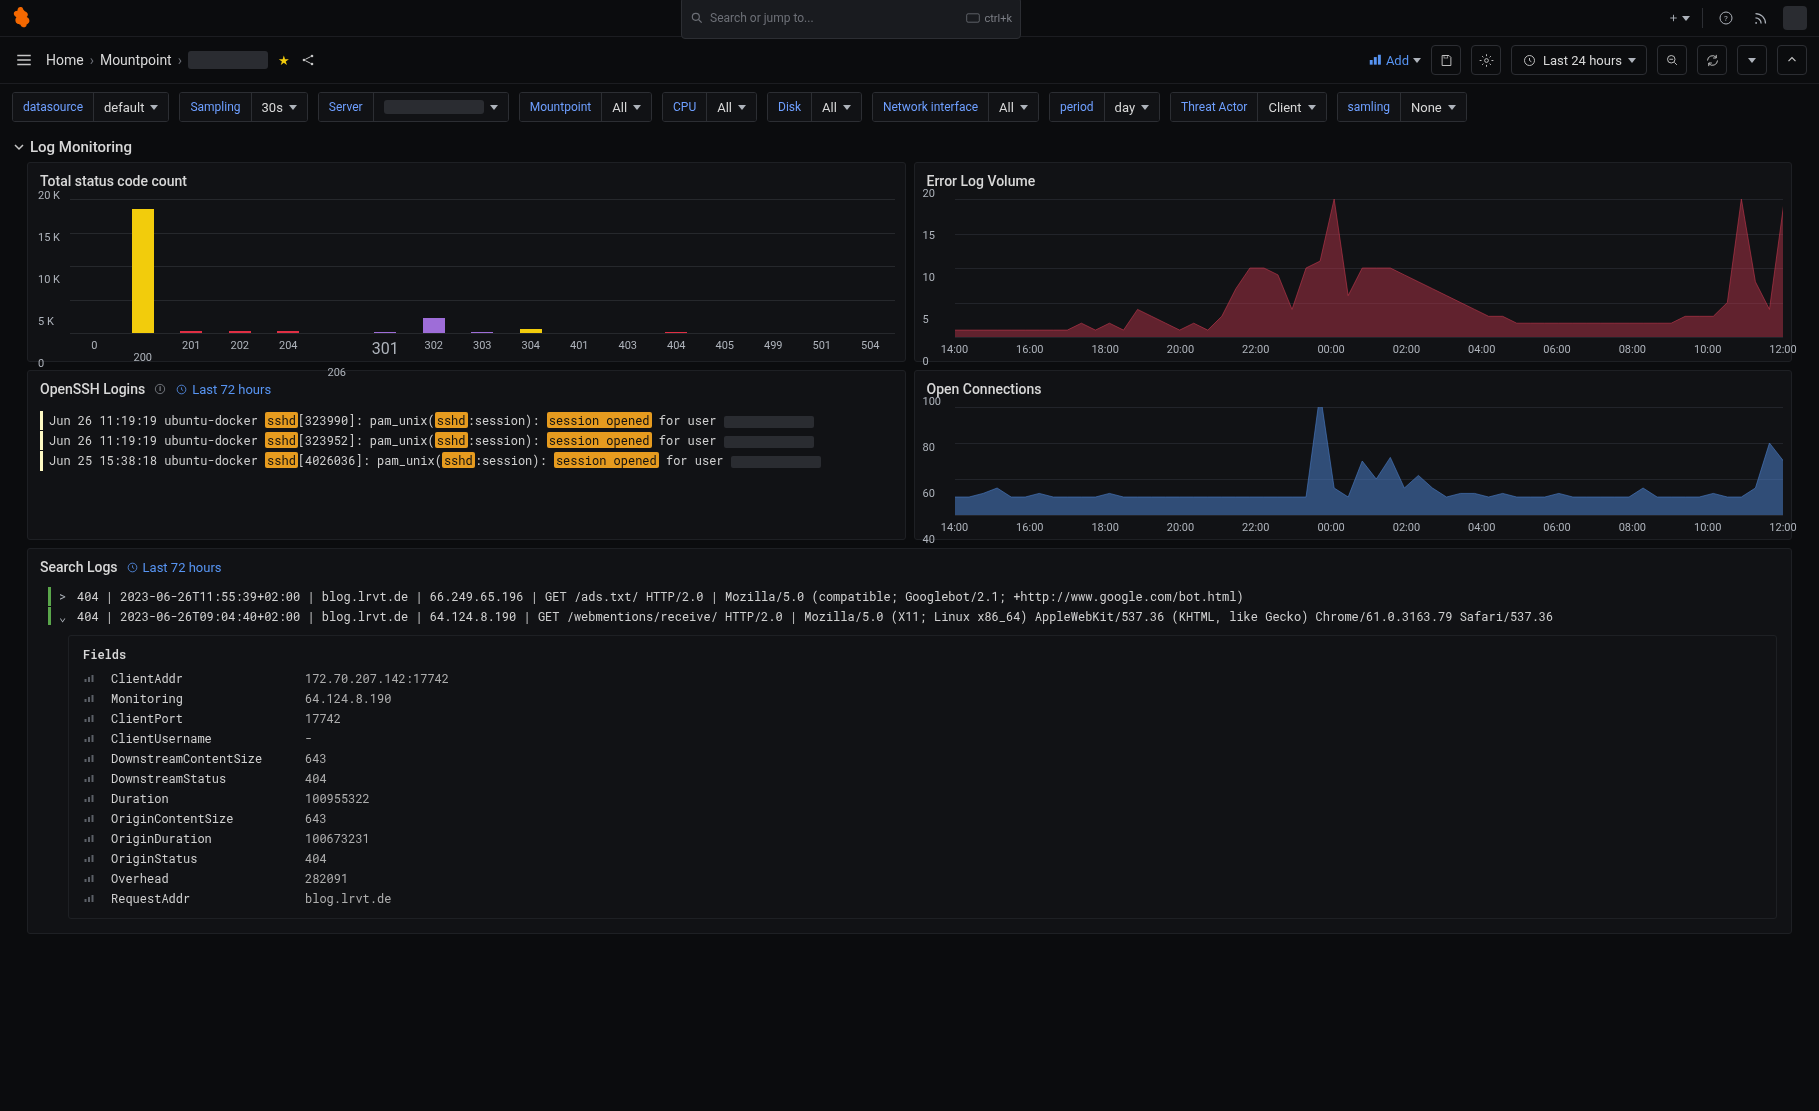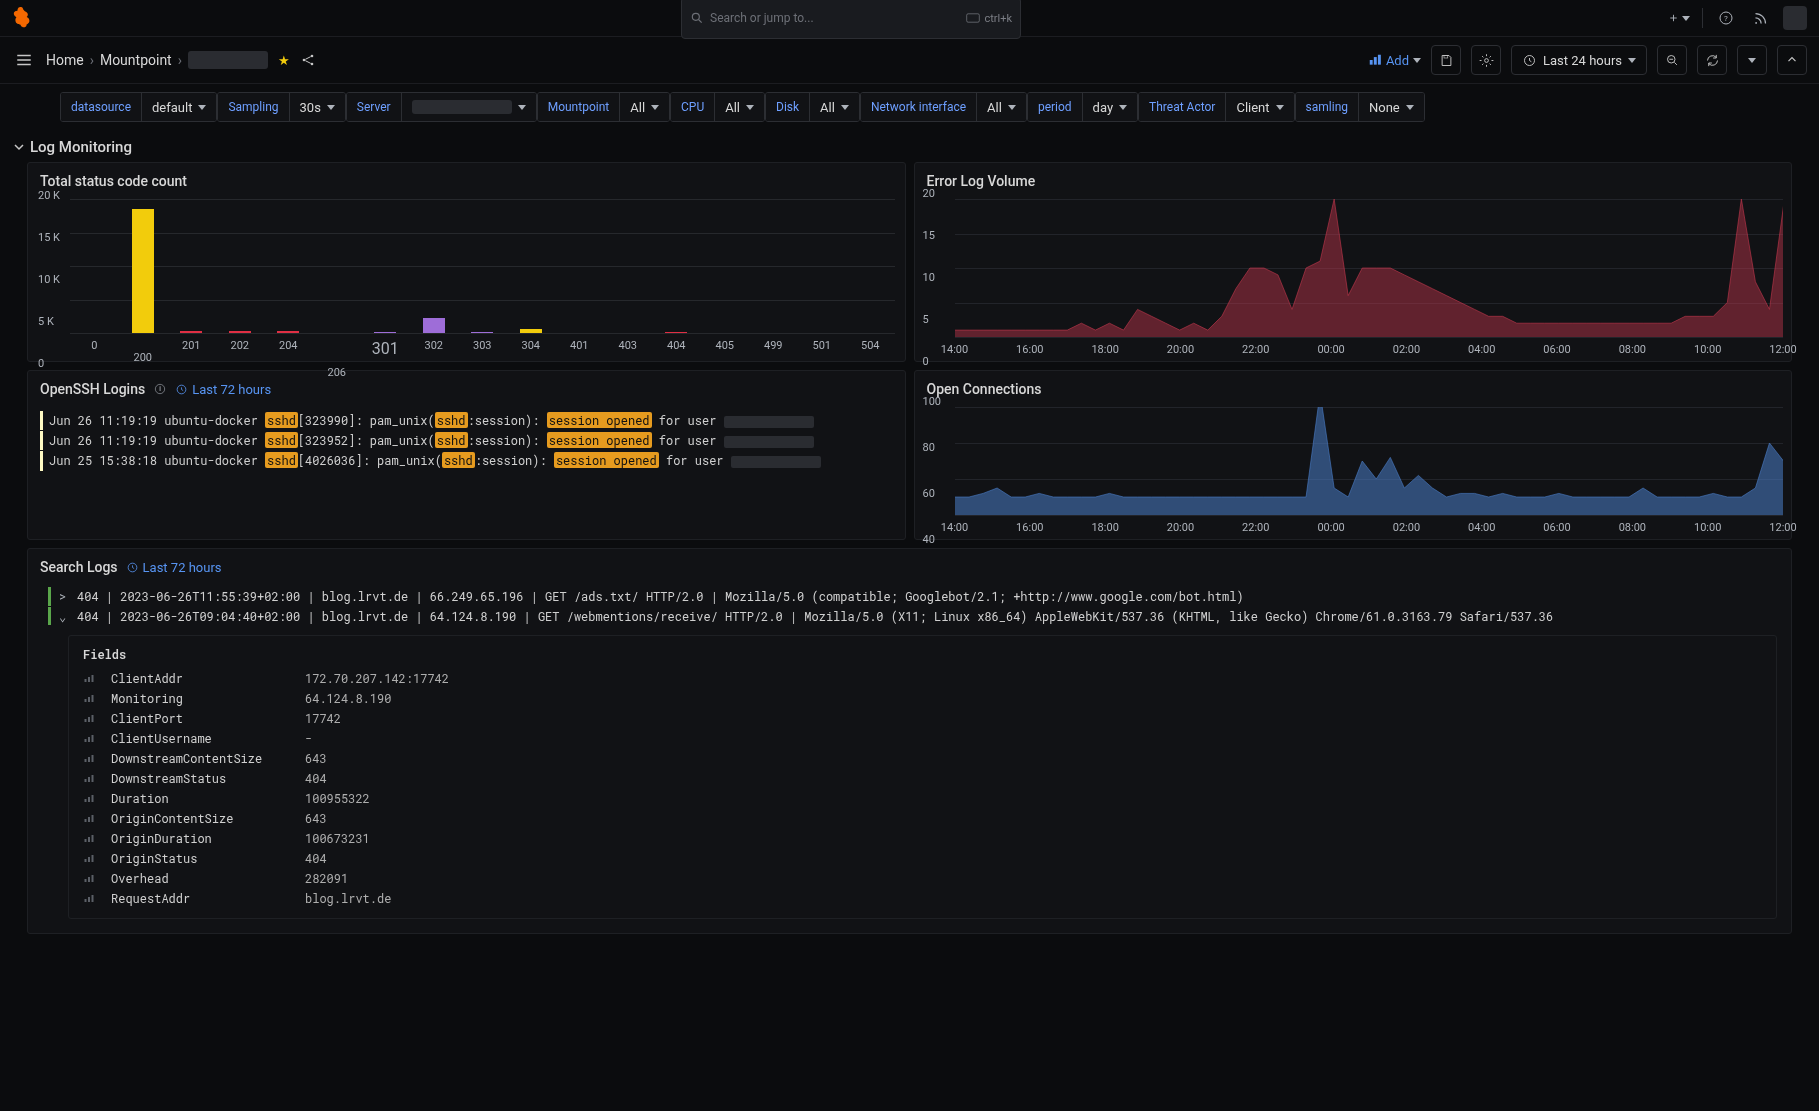--- a/index.html
+++ b/index.html
@@ -18,21 +18,21 @@
   .breadcrumb { display: flex; align-items: center; gap: 6px; font-size: 14px; color: #d8d8d8; }
   .breadcrumb a { color: #d8d8d8; text-decoration: none; cursor:pointer; }
   .bc-sep { color: #6c6f76; }
   .bc-redact { display:inline-block; width:80px; height:18px; background:#2a2c31; border-radius:3px; vertical-align:middle; }
   .star { color:#f2cc0c; }
   .subnav-right { margin-left: auto; display:flex; align-items:center; gap:10px; }
   .add { color:#5794f2; display:flex; align-items:center; gap:4px; cursor:pointer; }
   .tr-box { color:#d8d8d8; display:flex; align-items:center; gap:6px; border:1px solid #2c2e33; border-radius:4px; height:30px; padding:0 10px; cursor:pointer; }
   .icon-square { width:30px; height:30px; display:flex; align-items:center; justify-content:center; border:1px solid #2c2e33; border-radius:4px; cursor:pointer; }
   
-  .varbar { padding: 8px 12px; display:flex; flex-wrap:wrap;margin-left:48px; }
+  .varbar { padding: 8px 12px; display:flex; gap:10px; flex-wrap:wrap; }
   .vargroup { display:flex; border:1px solid #2c2e33; border-radius:3px; overflow:hidden; height:30px; }
   .varlabel { background:#111215; color:#6e9fff; padding:0 10px; display:flex; align-items:center; font-size:12px; }
   .varvalue { background:#111215; color:#d8d8d8; padding:0 10px; display:flex; align-items:center; gap:6px; font-size:13px; border-left:1px solid #2c2e33; cursor:pointer; }
   .caret { width:0; height:0; border-left:4px solid transparent; border-right:4px solid transparent; border-top:5px solid #aeb3bb; }
   .redact-pill { display:inline-block; width:100px; height:14px; background:#2a2c31; border-radius:3px; }
   
   .sec-header { padding: 8px 14px 6px; display:flex; align-items:center; gap:6px; font-size:15px; font-weight:500; color:#d8d8d8; }
   
   .row { display:flex; gap:8px; padding:0 27px 8px; }
   .panel { background:#111215; border:1px solid #1e2024; border-radius:3px; display:flex; flex-direction:column; }

